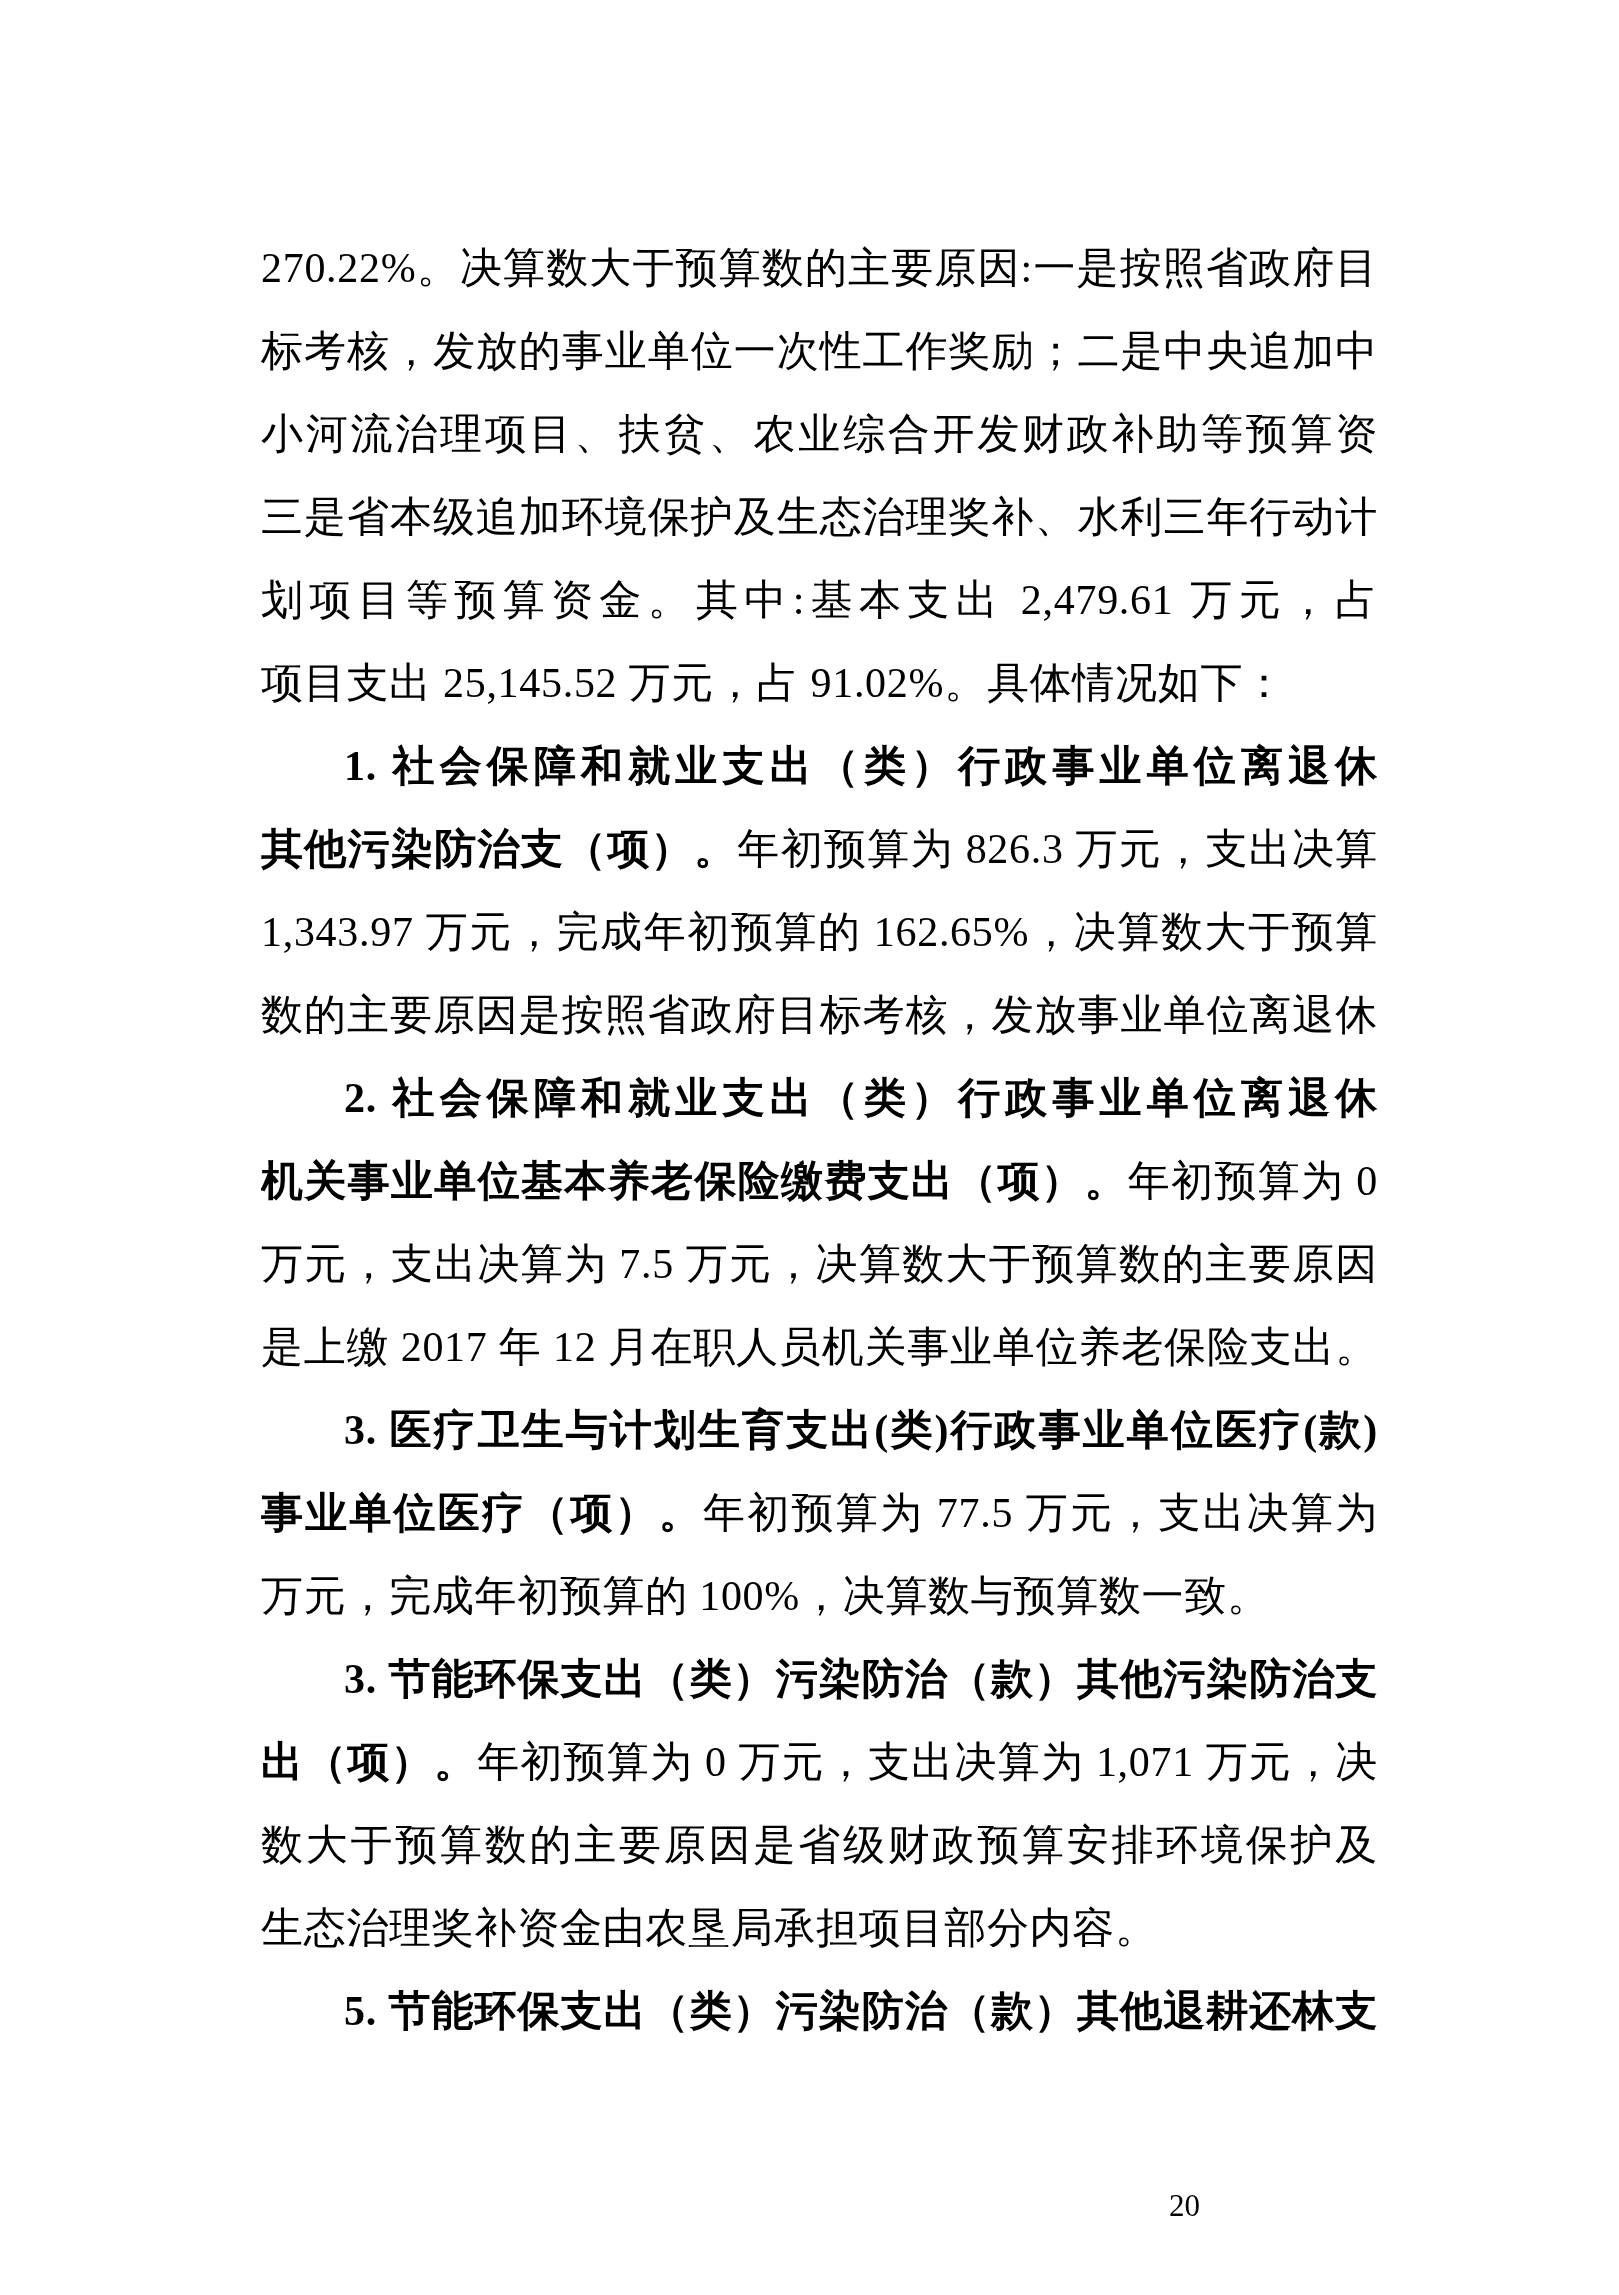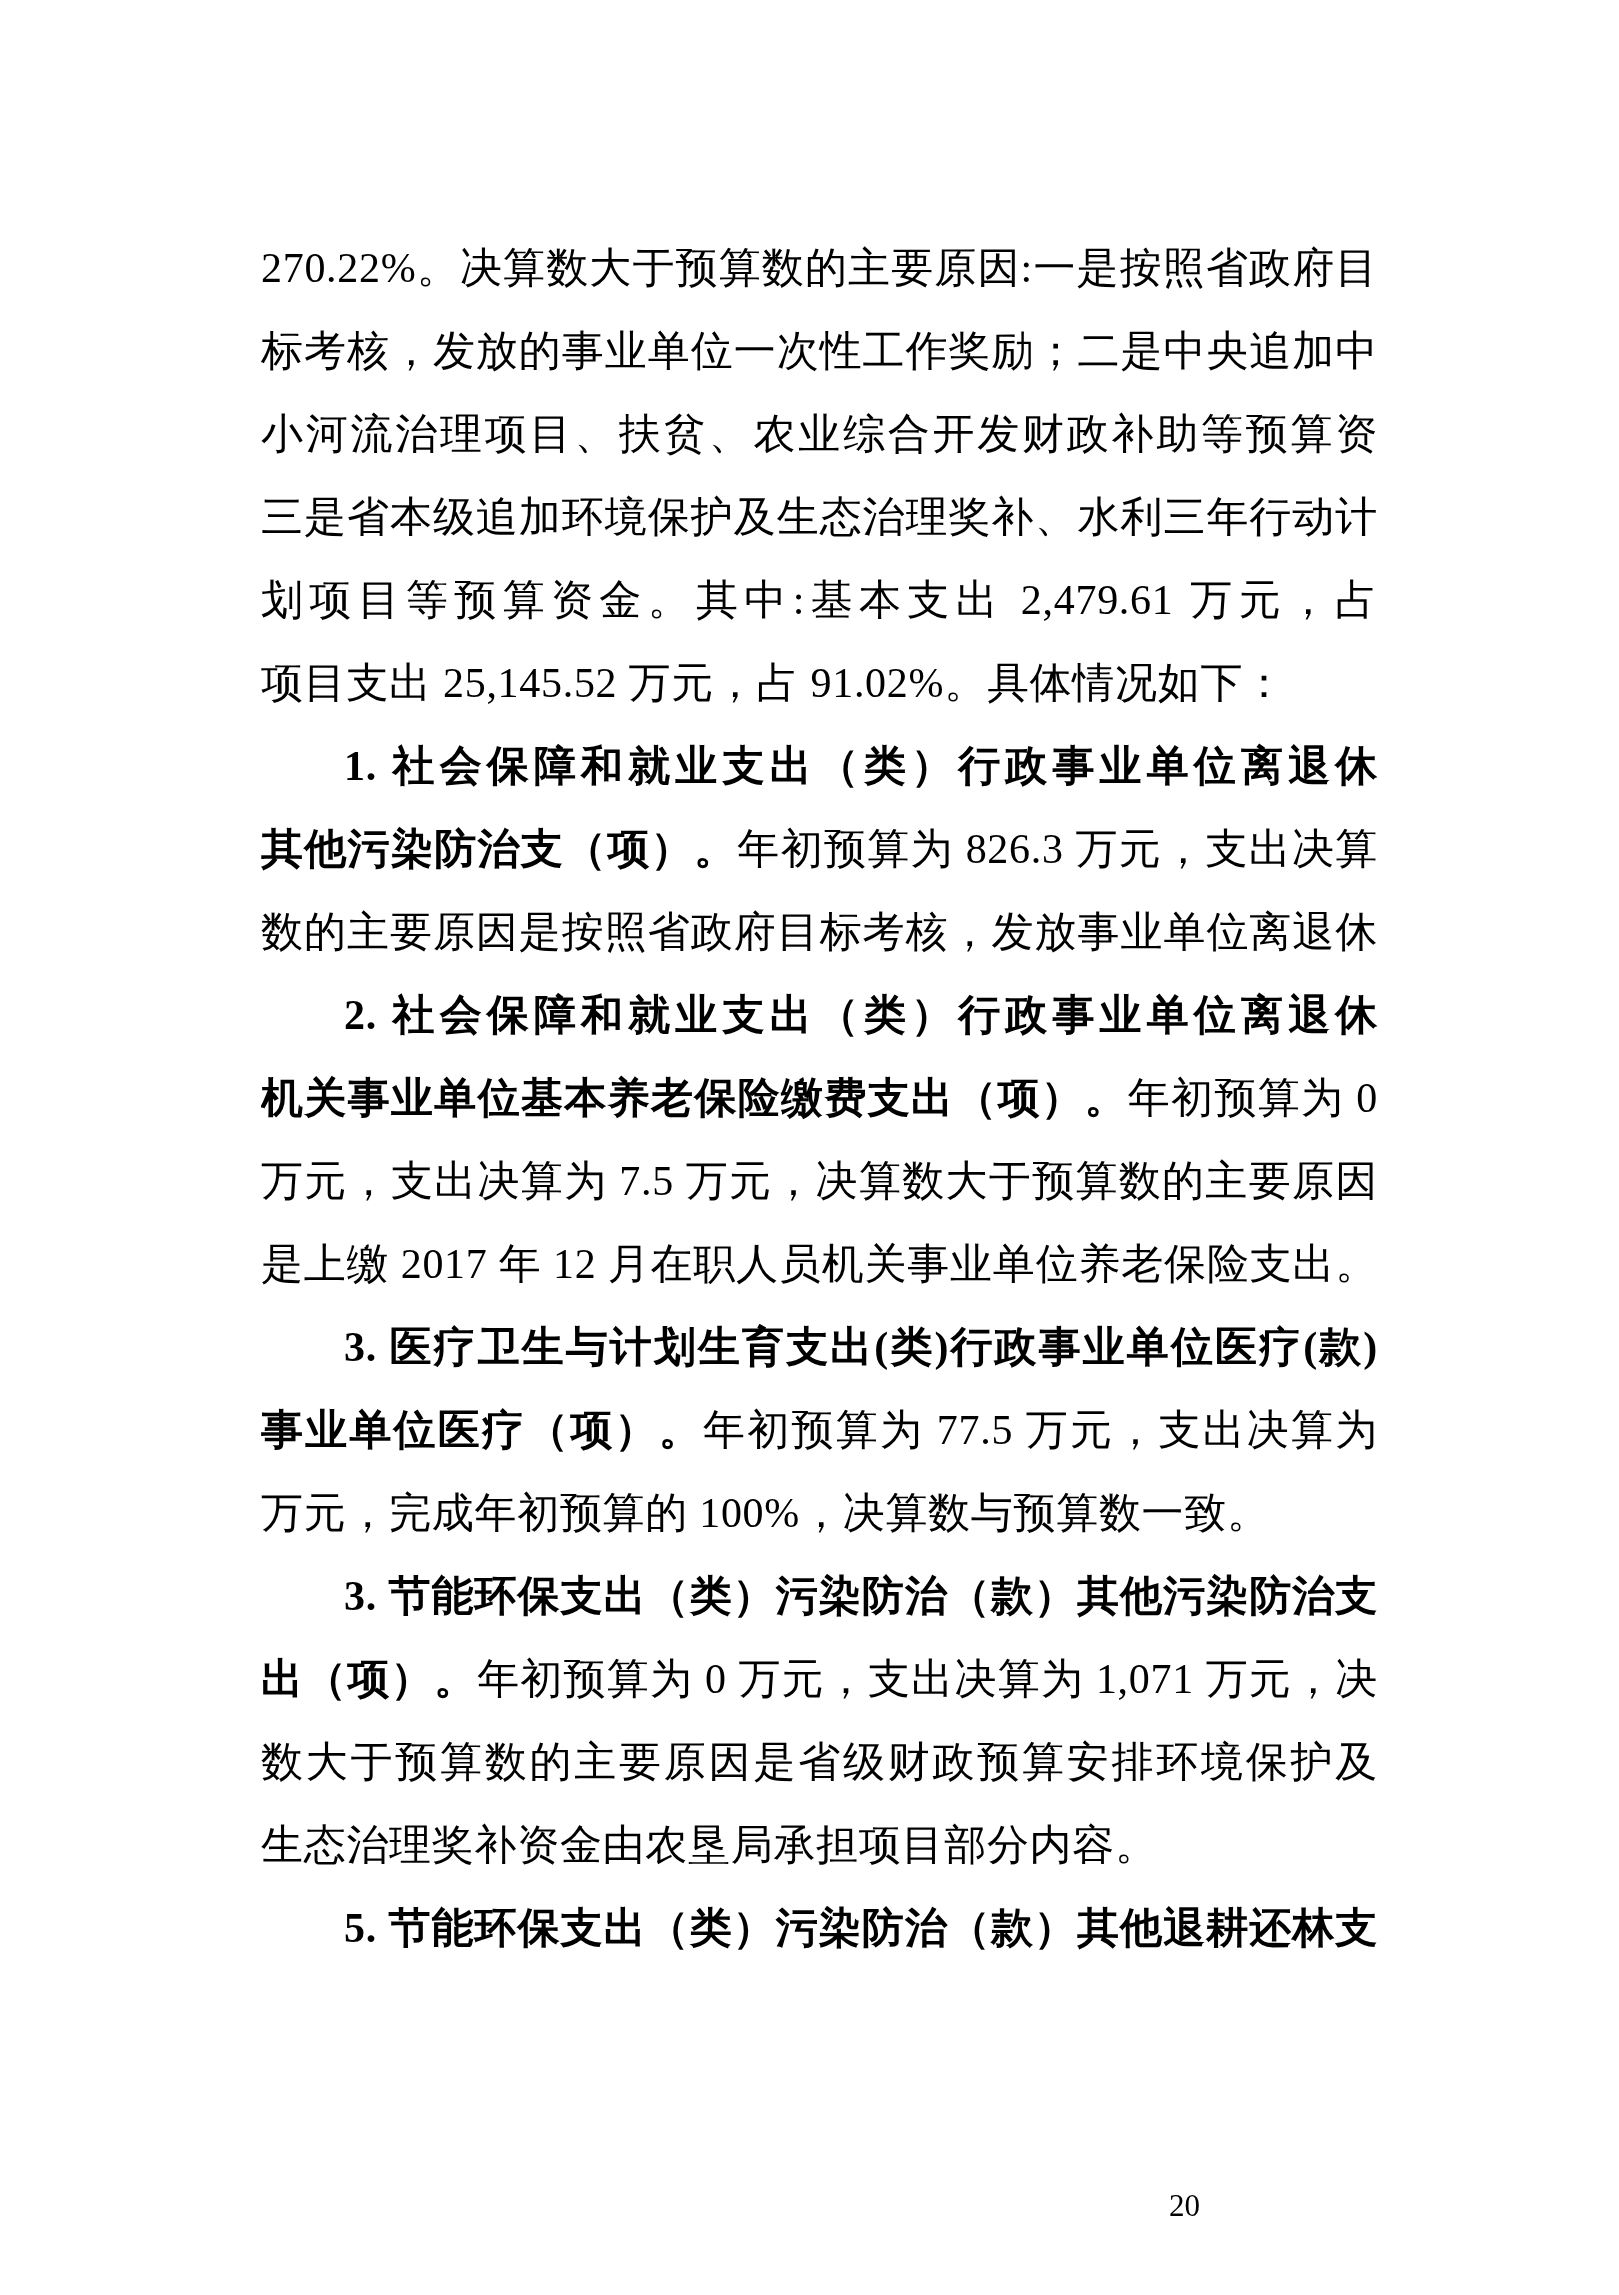--- a/index.html
+++ b/index.html
@@ -55,20 +55,21 @@
 <div class="page">
   <div class="text-block">
       <div class="line justify"><span class="seg">270.22%。决算数大于预算数的主要原因:一是按照省政府目</span></div>
       <div class="line justify"><span class="seg">标考核，发放的事业单位一次性工作奖励；二是中央追加中</span></div>
       <div class="line justify"><span class="seg">小河流治理项目、扶贫、农业综合开发财政补助等预算资金;</span></div>
       <div class="line justify"><span class="seg">三是省本级追加环境保护及生态治理奖补、水利三年行动计</span></div>
       <div class="line justify"><span class="seg">划项目等预算资金。其中:基本支出 2,479.61 万元，占 8.98%;</span></div>
       <div class="line"><span class="seg">项目支出 25,145.52 万元，占 91.02%。具体情况如下：</span></div>
       <div class="line indent justify"><span class="seg bold">1. 社会保障和就业支出（类）行政事业单位离退休（款）</span></div>
       <div class="line justify"><span class="seg bold">其他污染防治支（项）。</span><span class="seg">年初预算为 826.3 万元，支出决算为</span></div>
+      <div class="line justify"><span class="seg">1,343.97 万元，完成年初预算的 162.65%，决算数大于预算</span></div>
       <div class="line justify"><span class="seg">数的主要原因是按照省政府目标考核，发放事业单位离退休</span></div>
       <div class="line indent justify"><span class="seg bold">2. 社会保障和就业支出（类）行政事业单位离退休（款）</span></div>
       <div class="line justify"><span class="seg bold">机关事业单位基本养老保险缴费支出（项）。</span><span class="seg">年初预算为 0</span></div>
       <div class="line justify"><span class="seg">万元，支出决算为 7.5 万元，决算数大于预算数的主要原因</span></div>
       <div class="line justify"><span class="seg">是上缴 2017 年 12 月在职人员机关事业单位养老保险支出。</span></div>
       <div class="line indent justify"><span class="seg bold">3. 医疗卫生与计划生育支出(类)行政事业单位医疗(款)</span></div>
       <div class="line justify"><span class="seg bold">事业单位医疗（项）。</span><span class="seg">年初预算为 77.5 万元，支出决算为 77.5</span></div>
       <div class="line"><span class="seg">万元，完成年初预算的 100%，决算数与预算数一致。</span></div>
       <div class="line indent justify"><span class="seg bold">3. 节能环保支出（类）污染防治（款）其他污染防治支</span></div>
       <div class="line justify"><span class="seg bold">出（项）。</span><span class="seg">年初预算为 0 万元，支出决算为 1,071 万元，决算</span></div>

